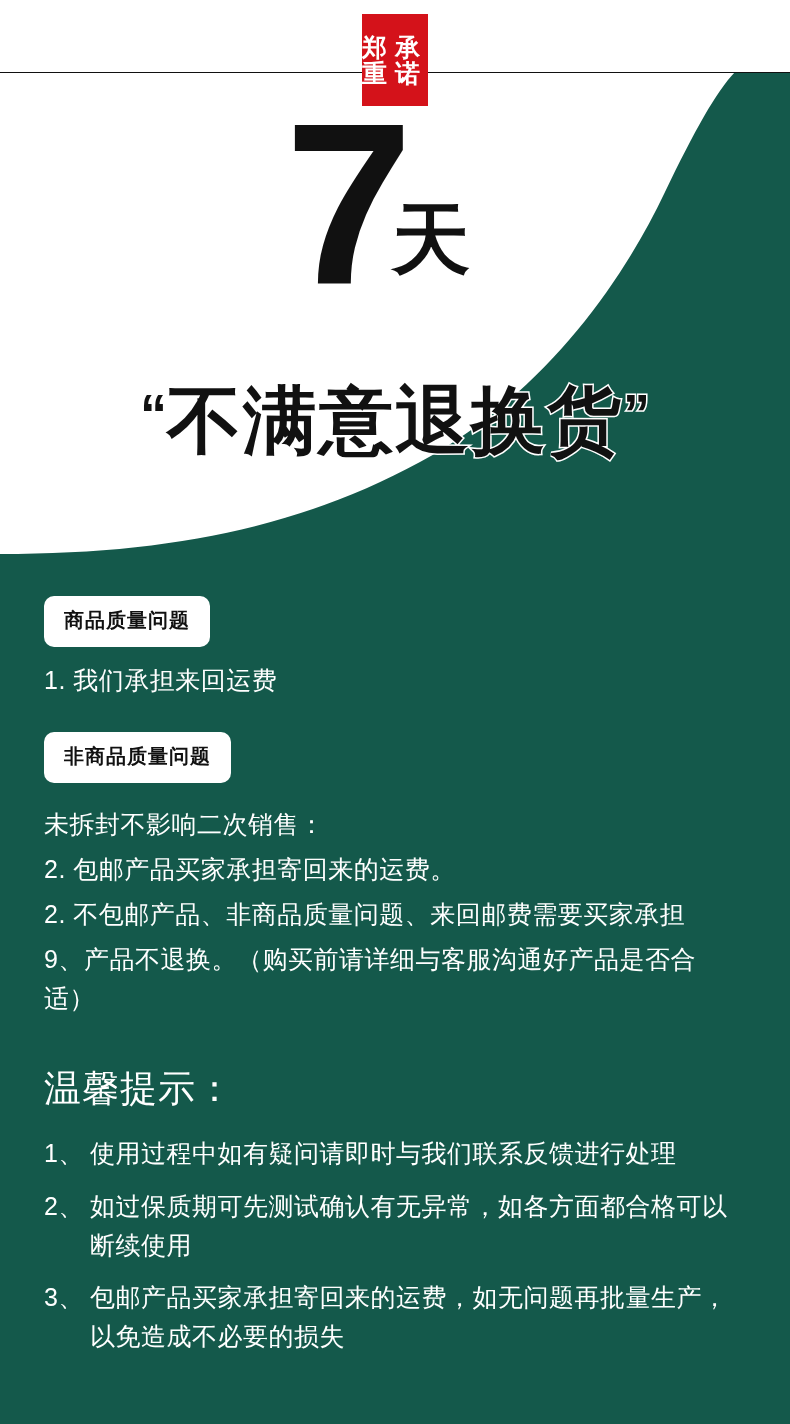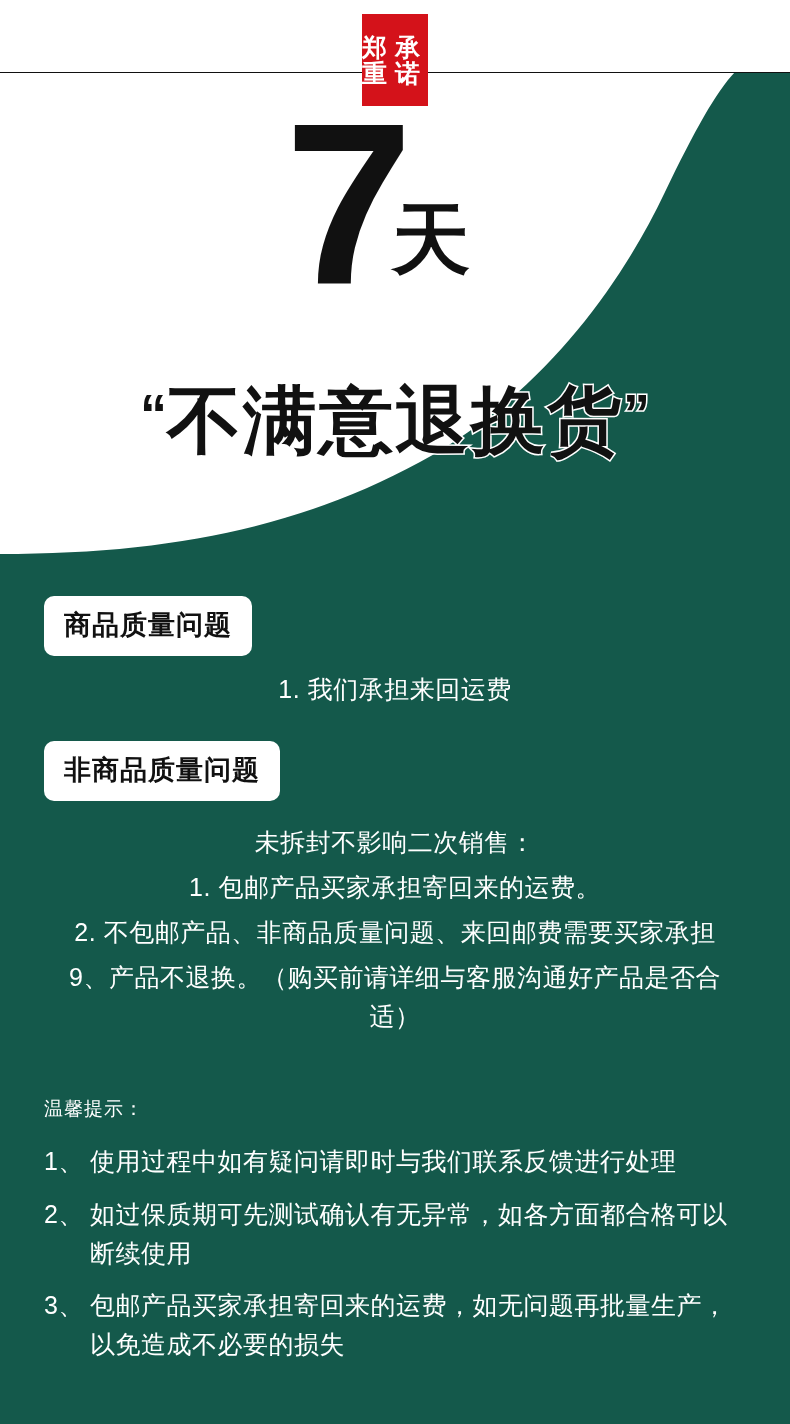--- a/index.html
+++ b/index.html
@@ -144,46 +144,45 @@
     width: 790px;
     z-index: 7;
     color: #ffffff;
     padding: 0 44px;
     box-sizing: border-box;
   }
   .pill {
     display: inline-block;
     background: #ffffff;
     color: #111111;
-    font-size: 27px;
+    font-size: 20px;
     font-weight: bold;
     border-radius: 10px;
     padding: 11px 20px 13px 20px;
     letter-spacing: 1px;
   }
   .pill-wrap { margin-top: 32px; }
   .pill-wrap.first { margin-top: 36px; }
 
   .line {
     font-size: 25px;
     color: #ffffff;
     line-height: 1.56;
     margin-top: 14px;
     letter-spacing: 0.5px;
-    text-align: center;
   }
   .block-para {
     margin-top: 22px;
   }
   .block-para .line { margin-top: 6px; }
 
   .tips-title {
-    font-size: 19px;
-    color: #ffffff;
-    margin-top: 60px;
+    font-size: 37px;
+    color: #ffffff;
+    margin-top: 46px;
     letter-spacing: 1px;
   }
   .tips-list {
     margin-top: 20px;
   }
   .tip {
     display: flex;
     font-size: 25px;
     line-height: 1.55;
     margin-top: 14px;
@@ -228,21 +227,21 @@
 
     <div class="pill-wrap first">
       <span class="pill">商品质量问题</span>
       <div class="line">1. 我们承担来回运费</div>
     </div>
 
     <div class="pill-wrap">
       <span class="pill">非商品质量问题</span>
       <div class="block-para">
         <div class="line">未拆封不影响二次销售：</div>
-        <div class="line">1. 包邮产品买家承担寄回来的运费。</div>
+        <div class="line">2. 包邮产品买家承担寄回来的运费。</div>
         <div class="line">2. 不包邮产品、非商品质量问题、来回邮费需要买家承担</div>
         <div class="line">9、产品不退换。（购买前请详细与客服沟通好产品是否合适）</div>
       </div>
     </div>
 
     <div class="tips-title">温馨提示：</div>
 
     <div class="tips-list">
       <div class="tip">
         <span class="tip-num">1、</span>

